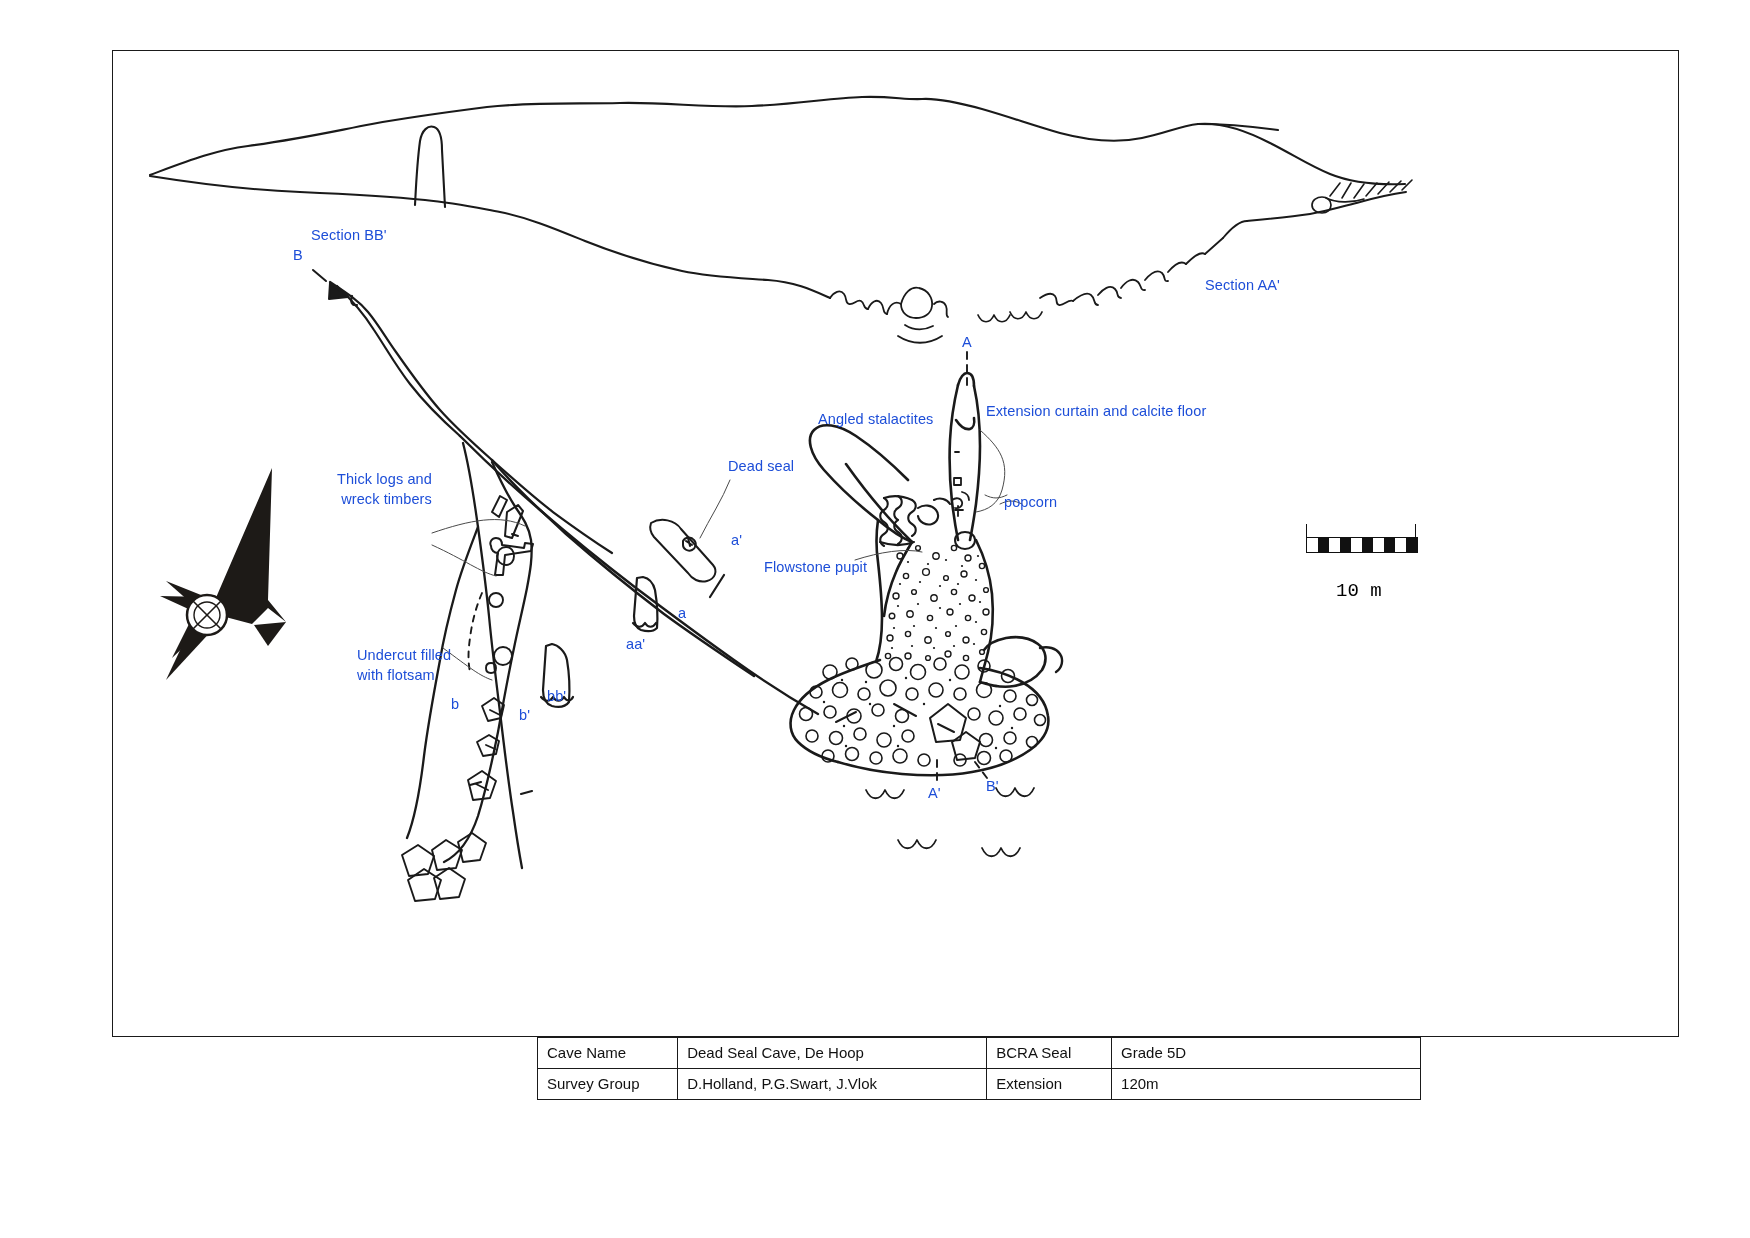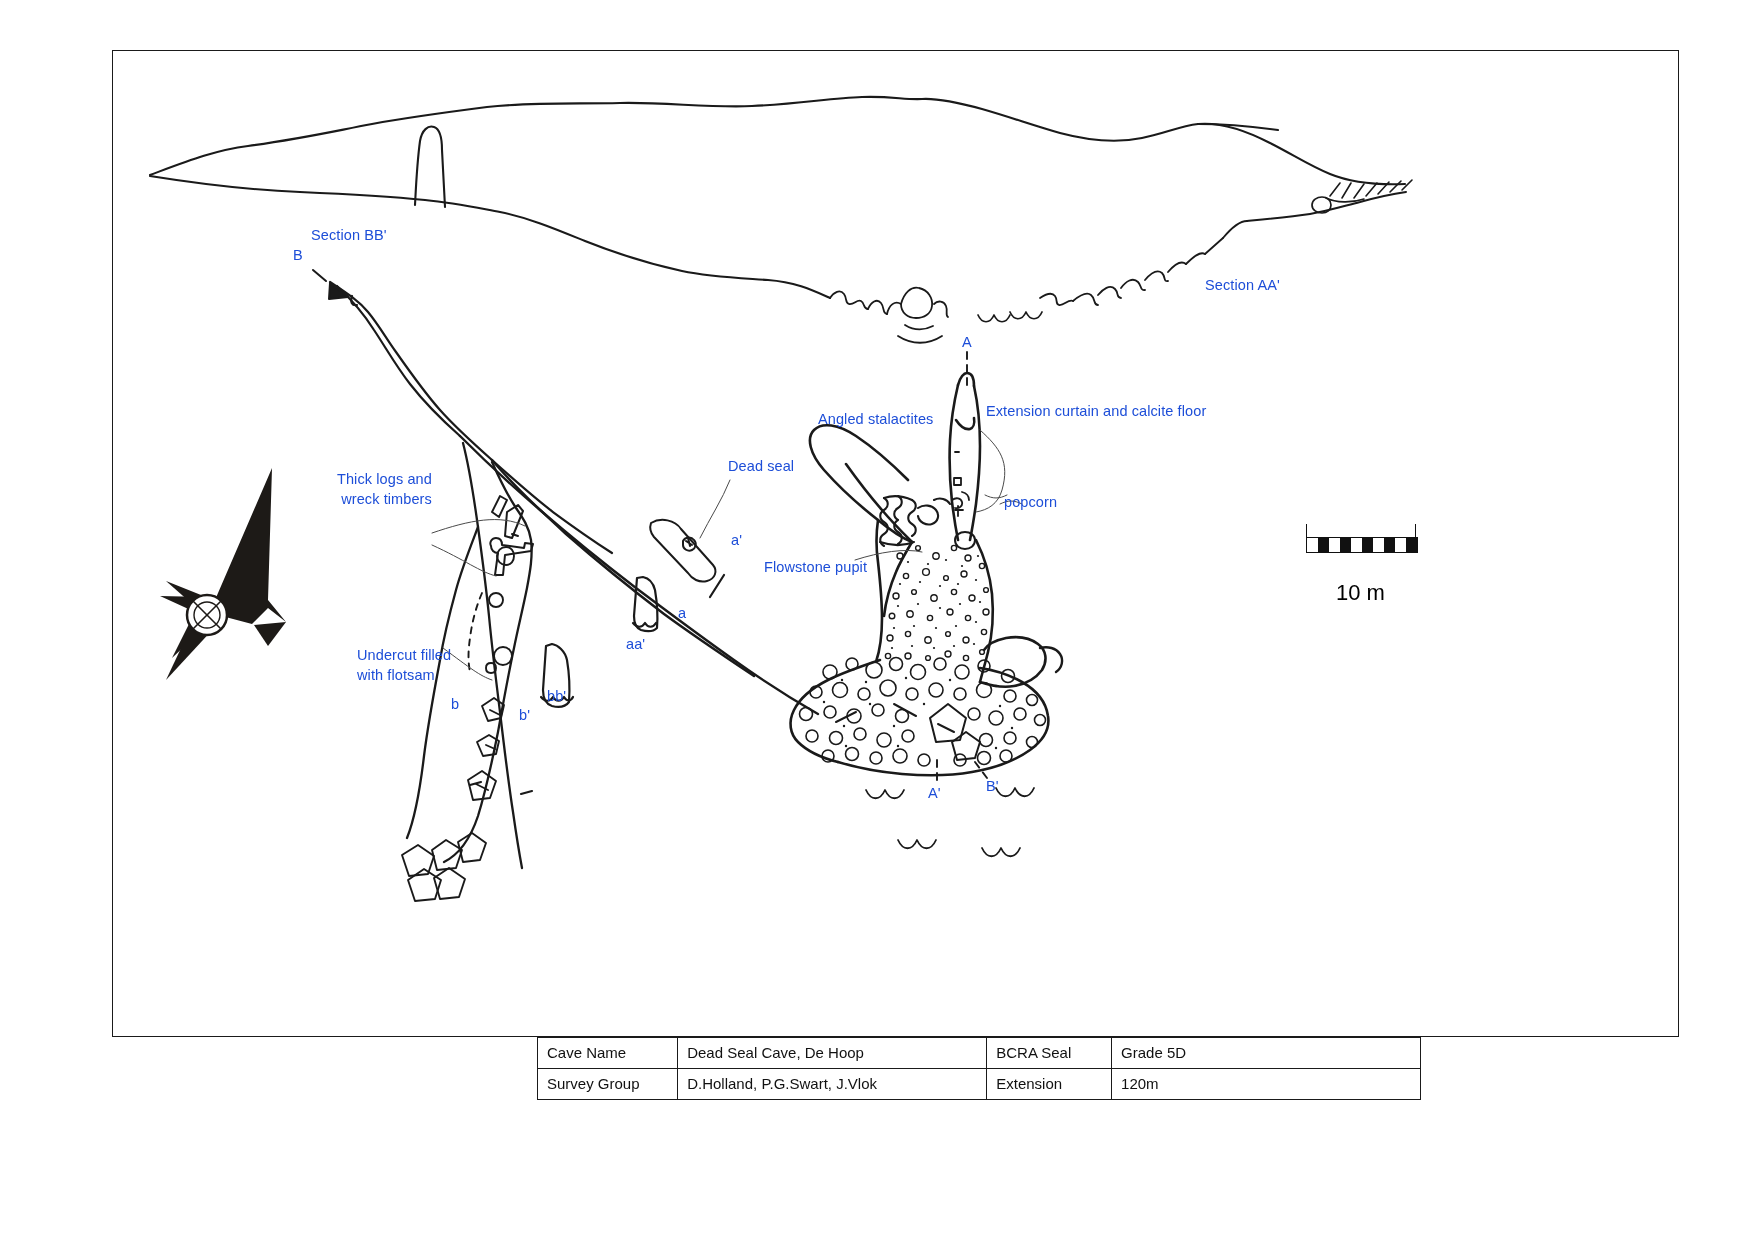--- a/index.html
+++ b/index.html
@@ -1,21 +1,21 @@
 <!DOCTYPE html>
 <html><head>
 <meta charset="utf-8">
 <style>
   html,body{margin:0;padding:0;background:#ffffff;}
   body{width:1750px;height:1238px;font-family:"Liberation Sans",sans-serif;color:#000;}
   #page{position:relative;width:1750px;height:1238px;background:#ffffff;overflow:hidden;}
   #frame{position:absolute;left:112px;top:50px;width:1565px;height:985px;border:1.5px solid #1a1a1a;background:#fff;}
   #svgwrap{position:absolute;left:0;top:0;width:1750px;height:1238px;pointer-events:none;}
   .lbl{position:absolute;font-family:"Liberation Sans",sans-serif;font-size:14.5px;color:#1d4ed8;white-space:pre;line-height:1.35;letter-spacing:0.1px;}
-  .serif{font-family:Liberation Sans, sans-serif;font-size:22px;}
+  .serif{font-family:Liberation Mono, monospace;font-size:19px;}
   
   #infotable{position:absolute;left:537px;top:1037px;width:884px;border-collapse:collapse;}
   #infotable td{border:1.2px solid #1a1a1a;font-family:"Liberation Sans",sans-serif;font-size:15px;color:#111;padding:6px 8px 7px 9px;height:17px;vertical-align:middle;}
   .c1{width:128px;}
   .c2{width:308px;}
   .c3{width:110px;}
   .c4{width:310px;margin-top:48px;}
   
   #scalebar{position:absolute;left:1306px;top:537px;width:110px;height:14px;border:1.1px solid #111;display:flex;}
   #scalebar div{flex:1 1 auto;}

